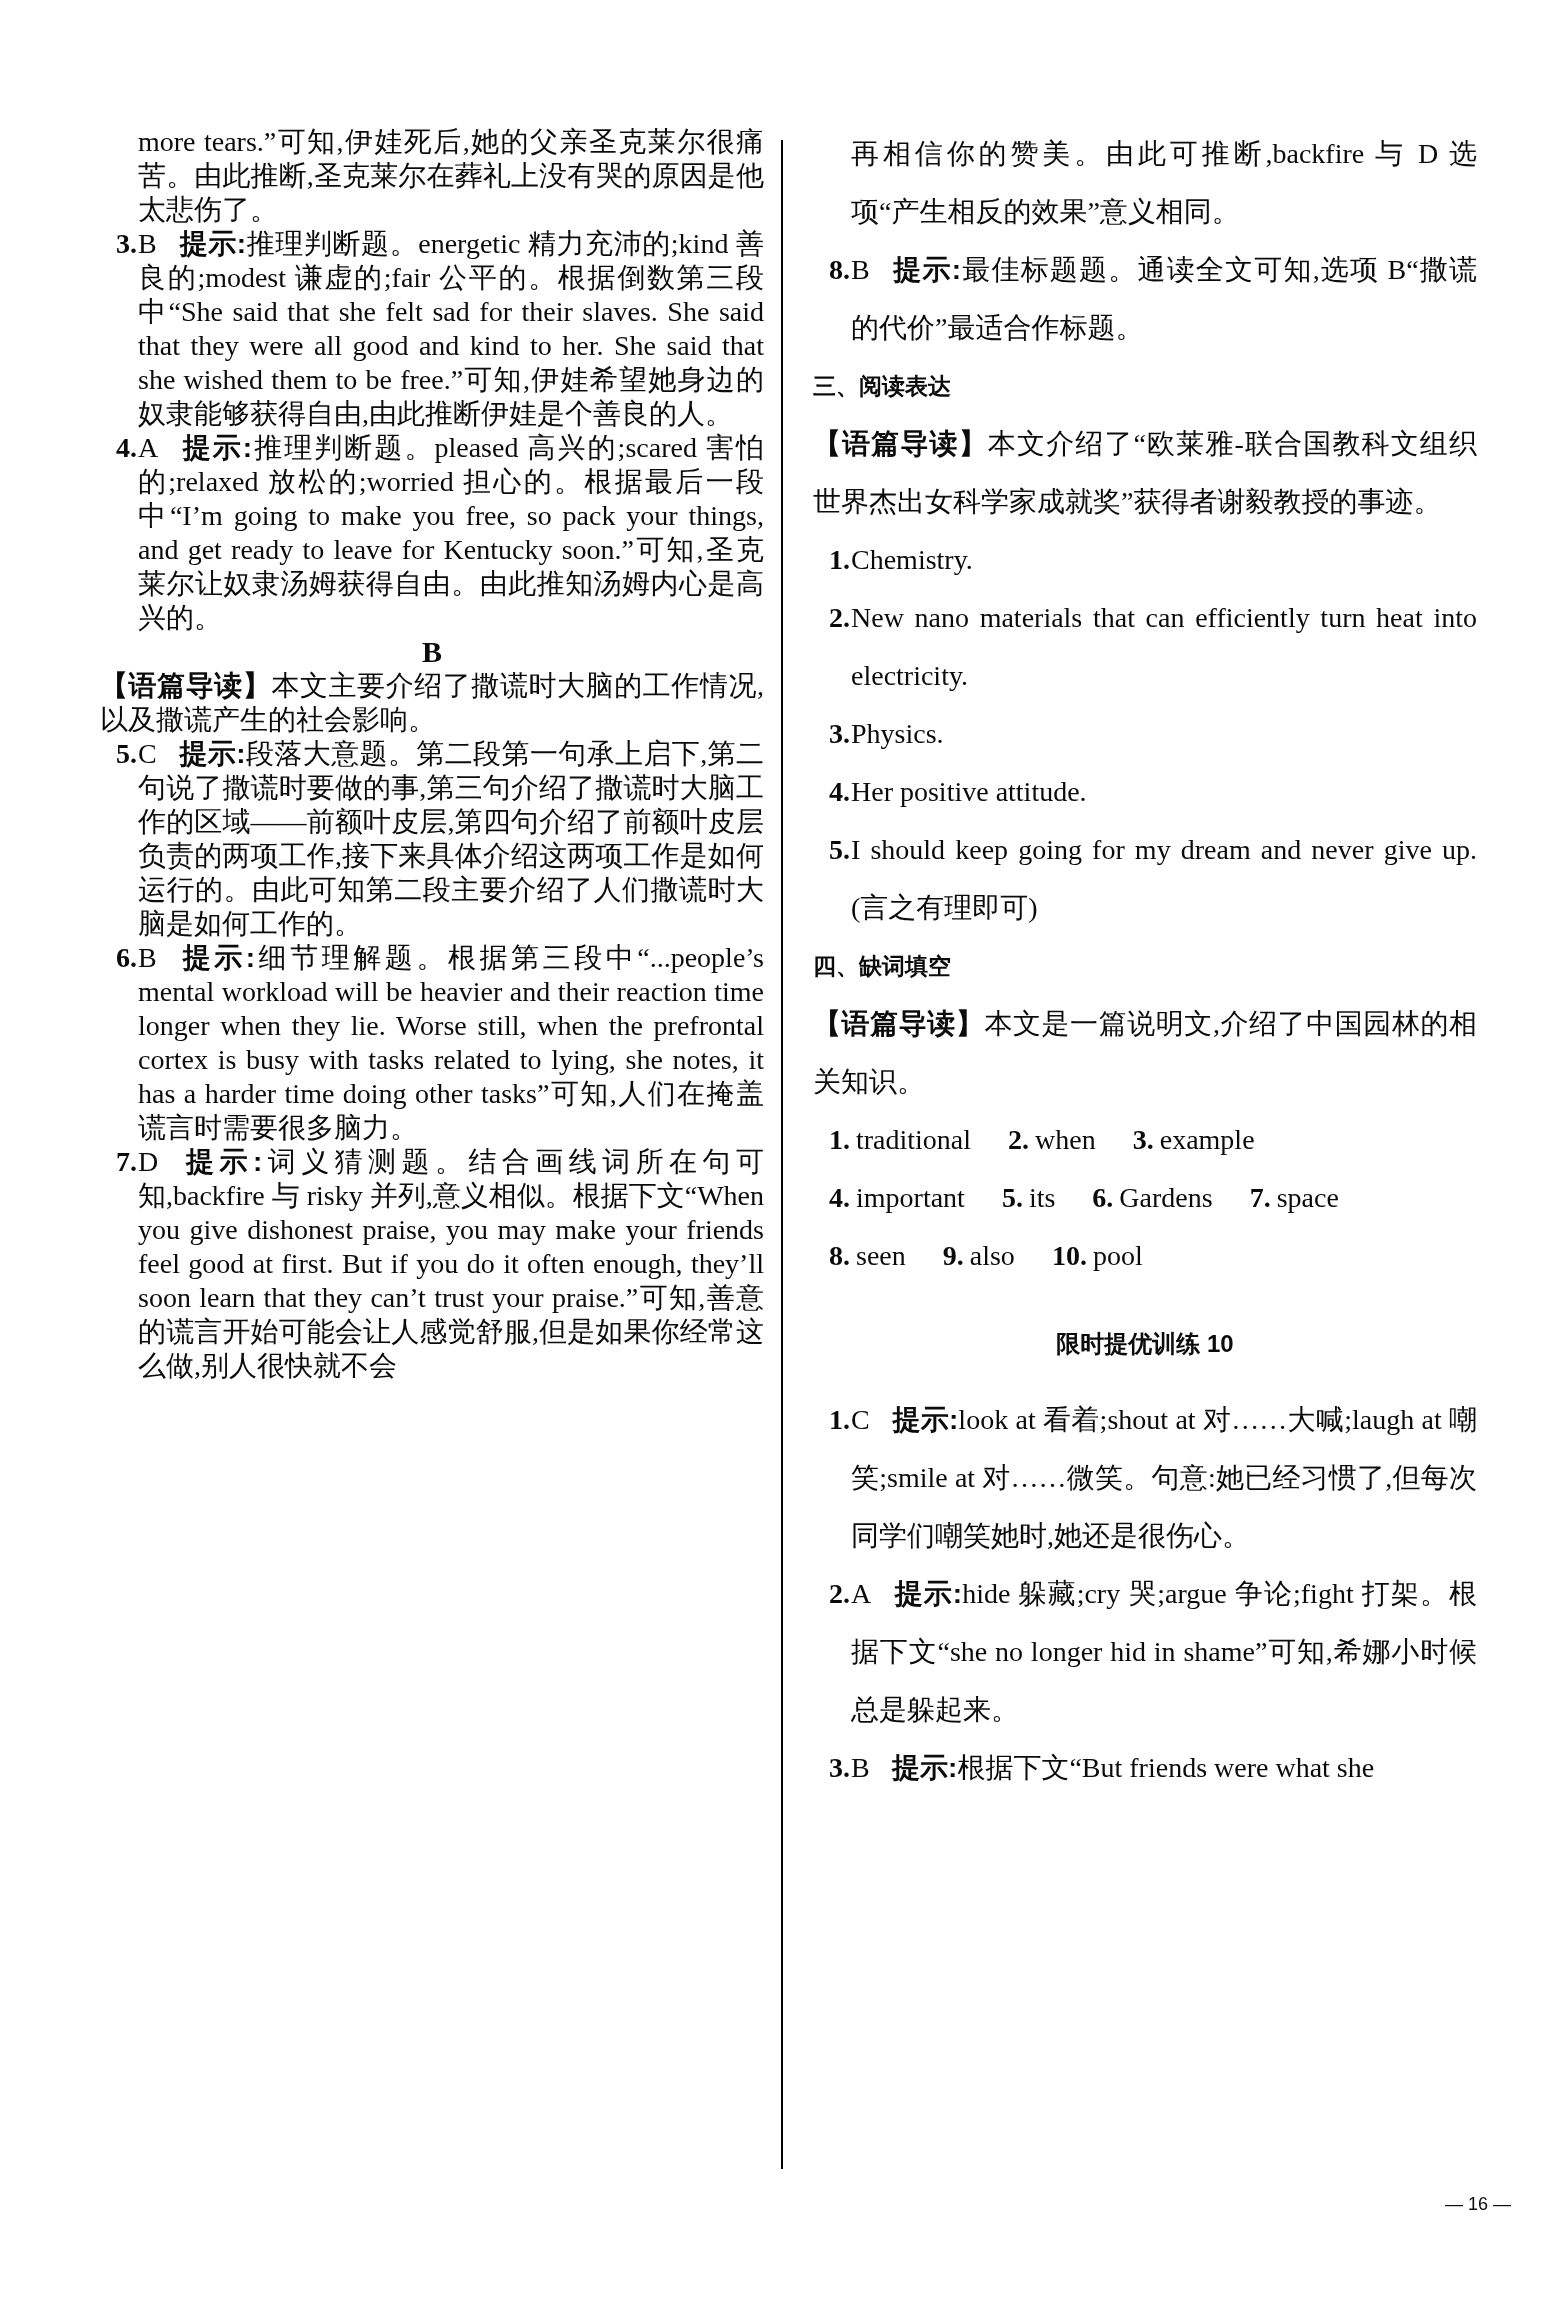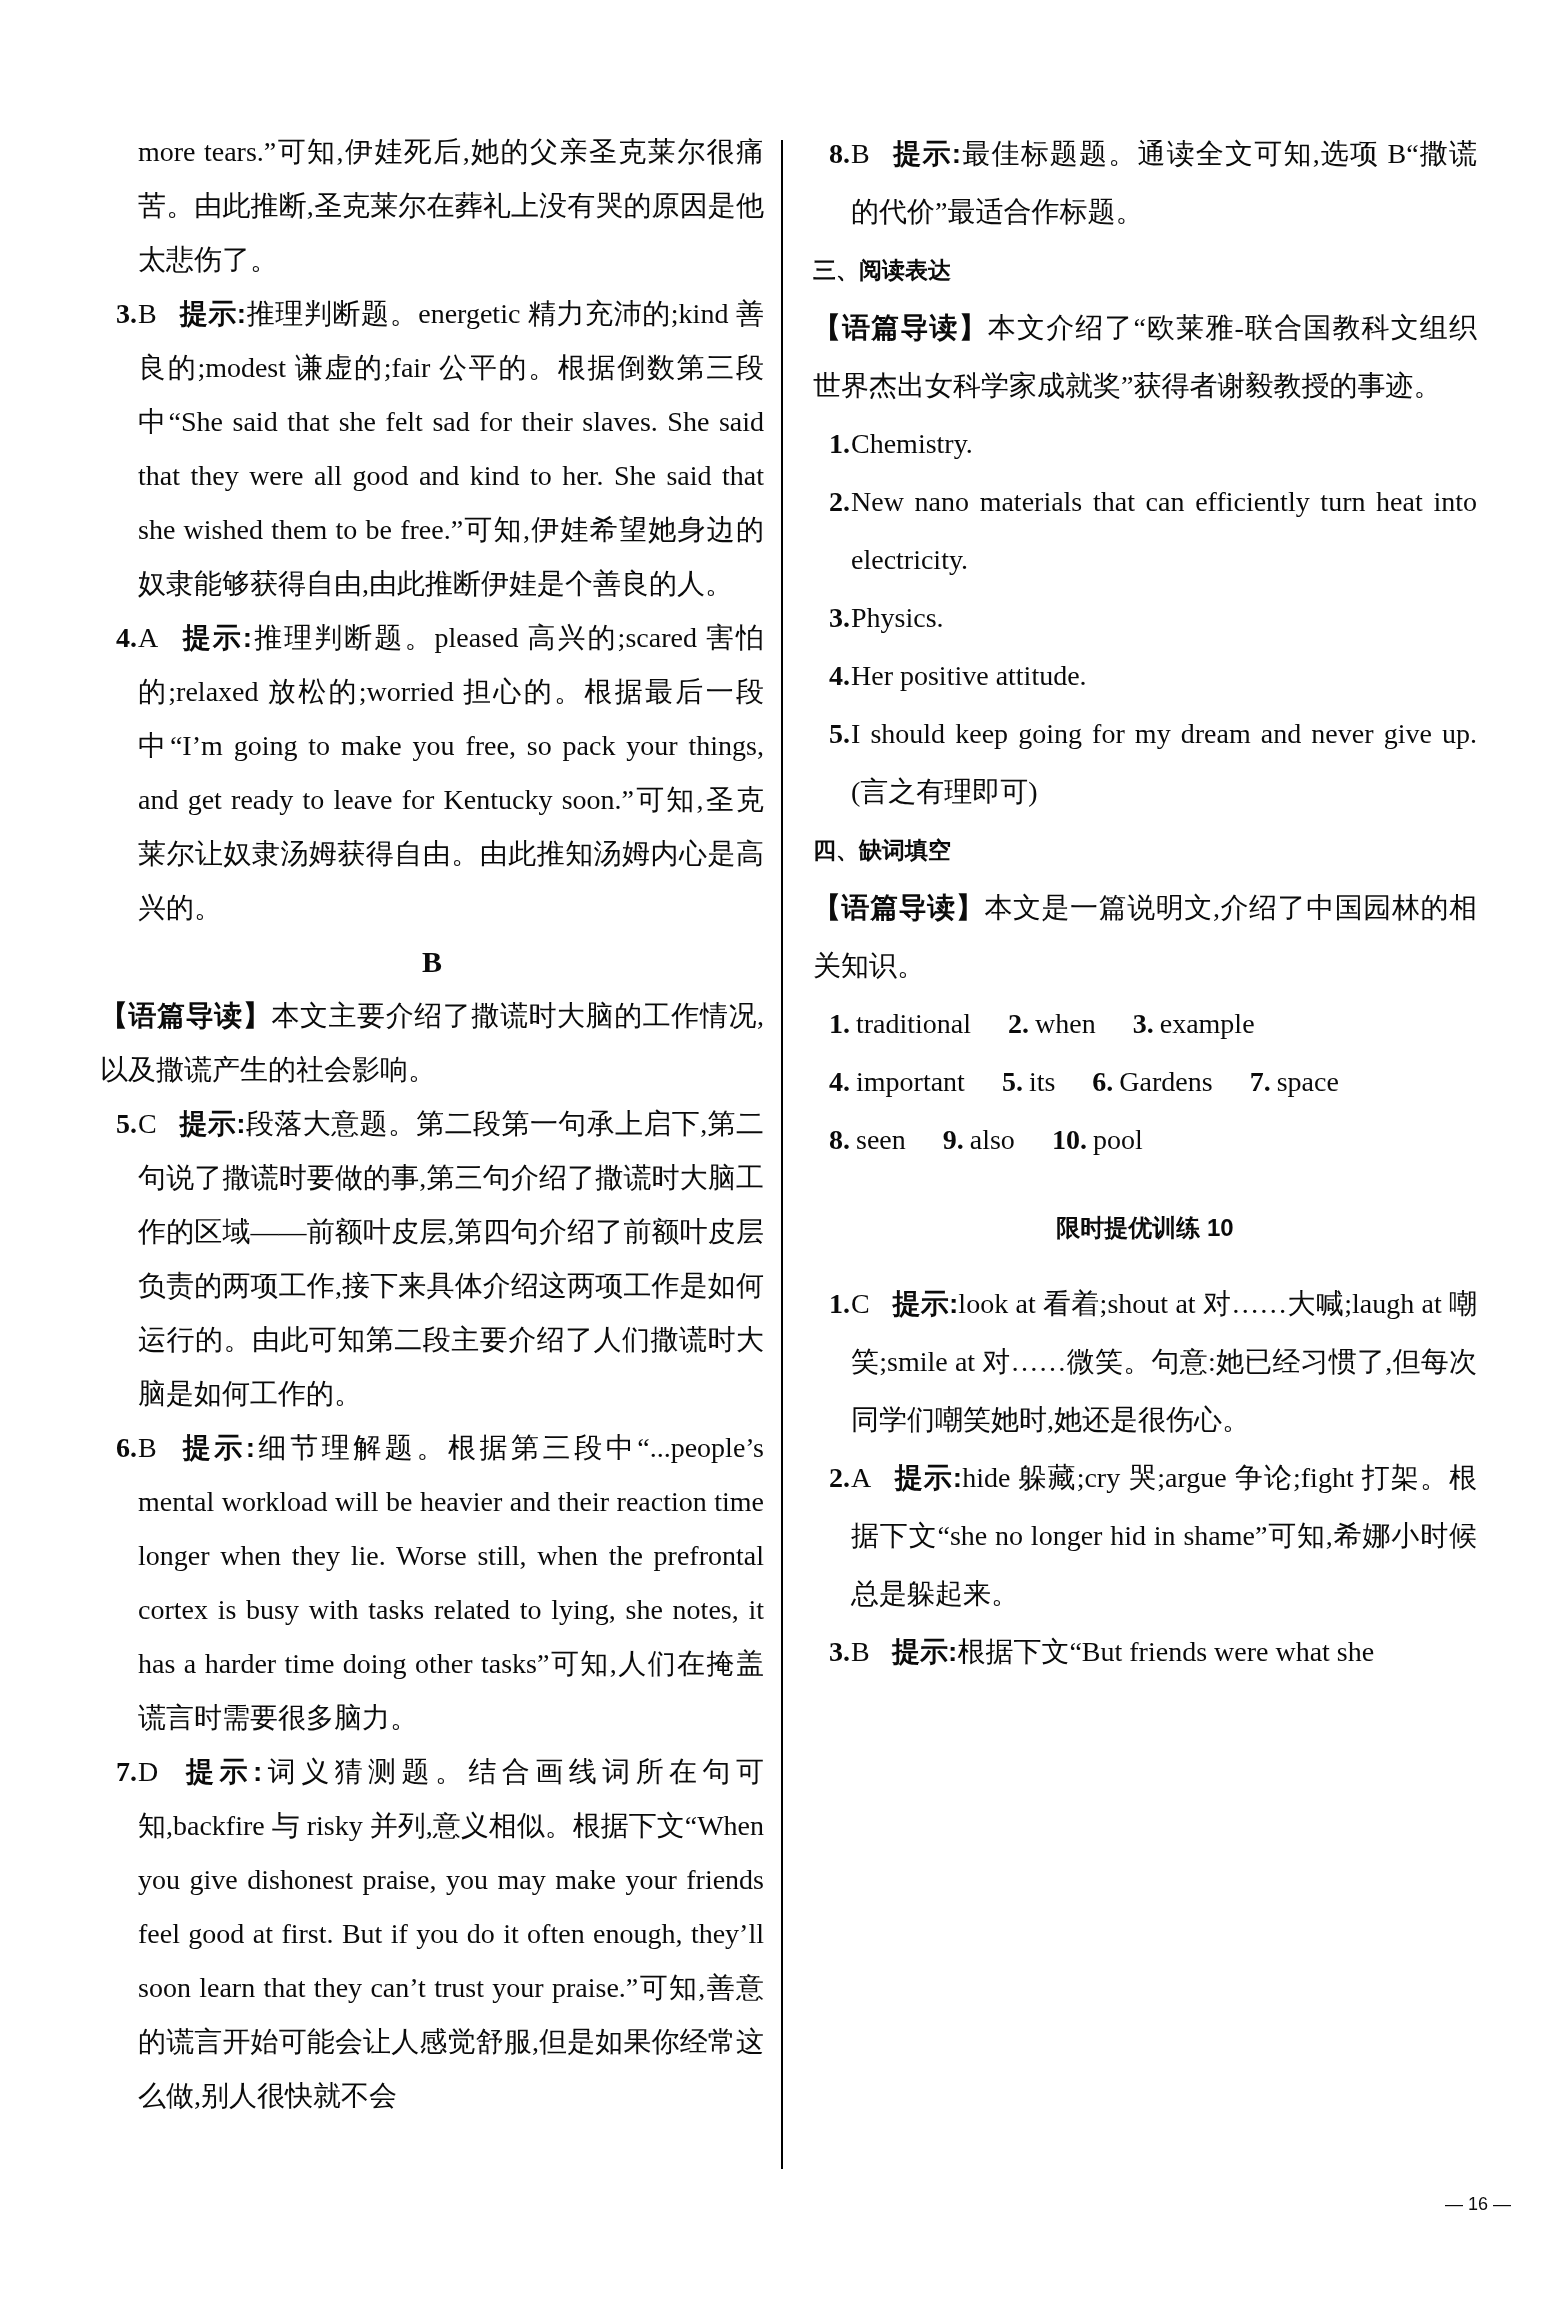--- a/index.html
+++ b/index.html
@@ -10,21 +10,21 @@
     color: #0b0b0b;
     font-family: "Liberation Serif", "DejaVu Serif", serif;
   }
   .col {
     position: absolute;
     top: 125px;
     width: 664px;
     font-size: 28px;
     text-align: justify;
   }
-  .col-left  { left: 100px;  line-height: 54px; }
+  .col-left  { left: 100px;  line-height: 34px; }
   .col-right { left: 813px; line-height: 58px; }
   p { margin: 0; padding: 0; }
 
   
   .cont { padding-left: 38px; }
 
   
   .item { position: relative; padding-left: 38px; }
   .item .num {
     position: absolute; left: 16px; top: 0;
@@ -110,20 +110,21 @@
   <p class="item">
     <span class="num">7.</span><span class="ans">D</span><span class="hint">提示:</span><span>词义猜测题。结合画线词所在句可知,backfire 与 risky 并列,意义相似。根据下文“When you give dishonest praise, you may make your friends feel good at first. But if you do it often enough, they’ll soon learn that they can’t trust your praise.”可知,善意的谎言开始可能会让人感觉舒服,但是如果你经常这么做,别人很快就不会</span>
   </p>
 
 </div>
 
 <div class="divider"></div>
 
 <div class="col col-right">
 
+  <p class="cont">再相信你的赞美。由此可推断,backfire 与 D 选项“产生相反的效果”意义相同。</p>
 
   <p class="item">
     <span class="num">8.</span><span class="ans">B</span><span class="hint">提示:</span><span>最佳标题题。通读全文可知,选项 B“撒谎的代价”最适合作标题。</span>
   </p>
 
   <p class="sec-head">三、阅读表达</p>
 
   <p>
     <span class="daodu-label">【语篇导读】</span><span>本文介绍了“欧莱雅-联合国教科文组织世界杰出女科学家成就奖”获得者谢毅教授的事迹。</span>
   </p>

